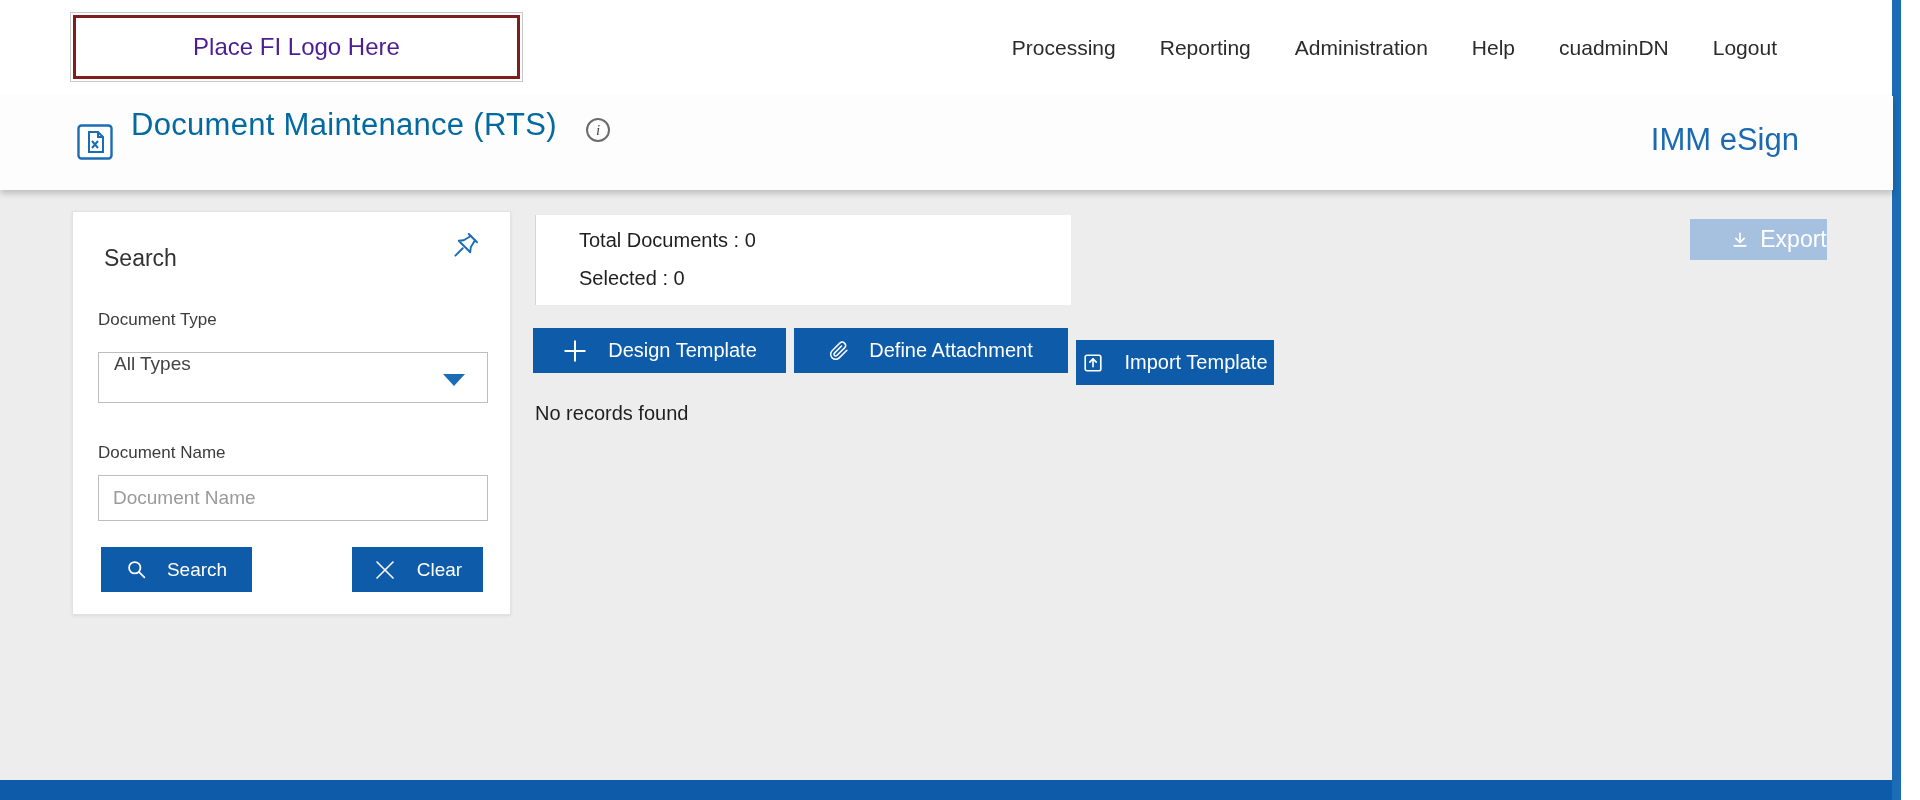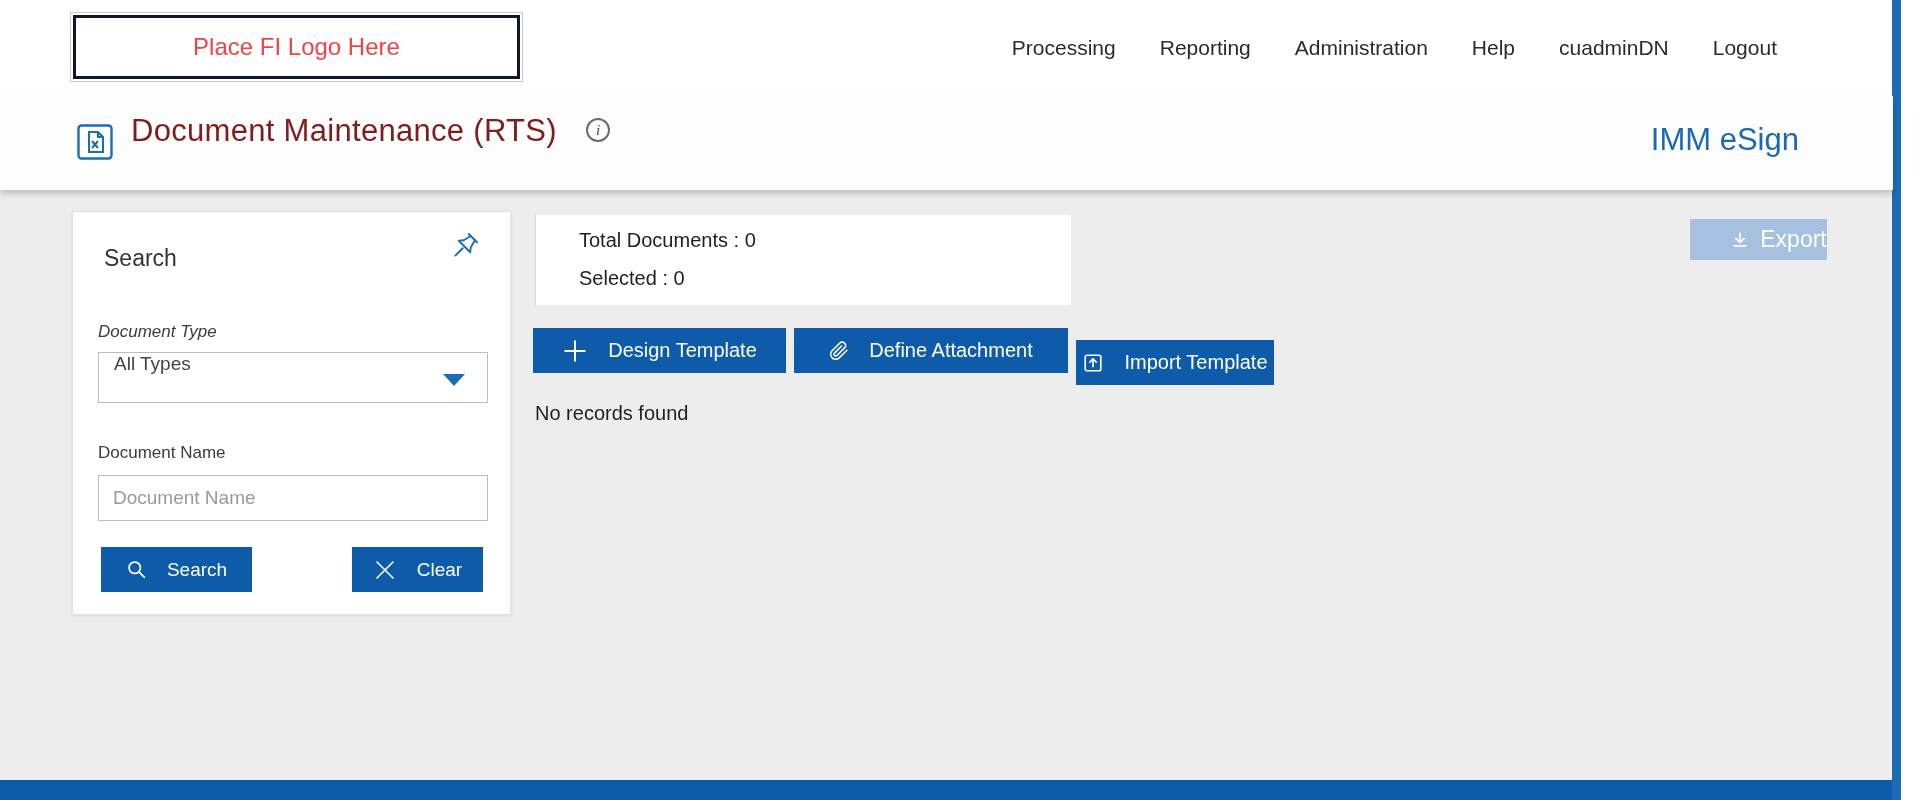--- a/index.html
+++ b/index.html
@@ -17,25 +17,25 @@
   .top-header {
     position: absolute;
     left: 0; top: 0;
     width: 1893px; height: 96px;
     background: #ffffff;
   }
   .logo-box {
     position: absolute;
     left: 73px; top: 15px;
     width: 447px; height: 64px;
-    border: 3px solid #0f172a;
+    border: 3px solid #7f1d1d;
     outline: 1px solid #c8c8c8;
     outline-offset: 2px;
     display: flex; align-items: center; justify-content: center;
-    font-size: 24px; color: #ef4444;
+    font-size: 24px; color: #4c1d95;
     background: #ffffff;
   }
   .top-nav {
     position: absolute;
     right: 116px; top: 0;
     height: 96px;
     display: flex; align-items: center;
     gap: 44px;
   }
   .top-nav .nav-item {
@@ -54,23 +54,23 @@
     box-shadow: 0 4px 6px rgba(0,0,0,0.18);
     z-index: 2;
   }
   .doc-icon {
     position: absolute;
     left: 77px; top: 28px;
     width: 36px; height: 36px;
   }
   .page-title {
     position: absolute;
-    left: 131px; top: 17px;
+    left: 131px; top: 11px;
     font-size: 31px;
-    color: #7f1d1d;
+    color: #0369a1;
     font-weight: 400;
     letter-spacing: 0.3px;
   }
   .info-icon {
     position: absolute;
     left: 586px; top: 22px;
     width: 24px; height: 24px;
     border: 2px solid #6b6b6b;
     border-radius: 50%;
     display: flex; align-items: center; justify-content: center;
@@ -116,21 +116,21 @@
     right: 29px; top: 18px;
     width: 30px; height: 30px;
     cursor: pointer;
   }
   .field-label {
     position: absolute;
     left: 25px;
     font-size: 17px;
     color: #3c3c3c;
   }
-  .label-doc-type { top: 110px; font-style: italic; }
+  .label-doc-type { top: 98px; }
   .label-doc-name { top: 231px; }
   .select-box {
     position: absolute;
     left: 25px; top: 140px;
     width: 390px; height: 51px;
     border: 1px solid #bdbdbd;
     background: #ffffff;
     display: flex; align-items: flex-start;
     padding-left: 15px;
     font-size: 19px;

